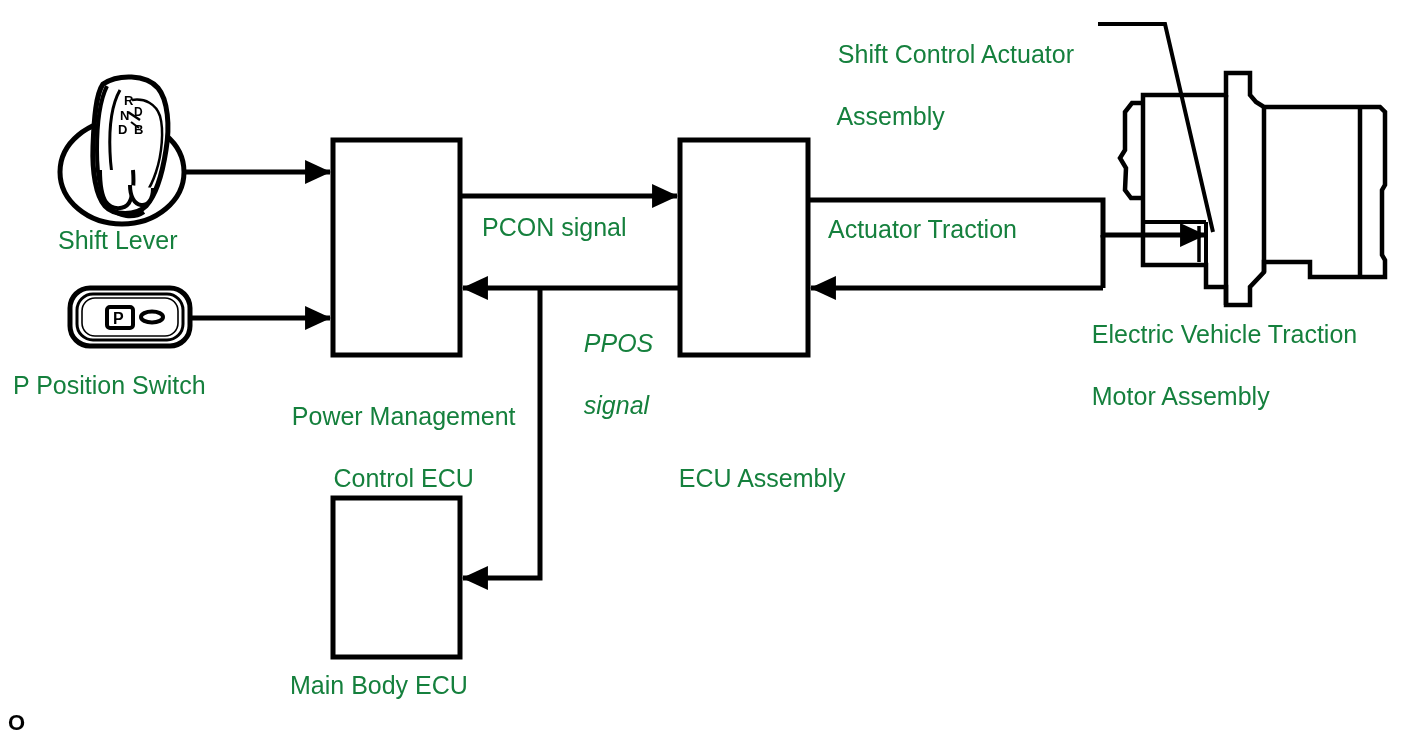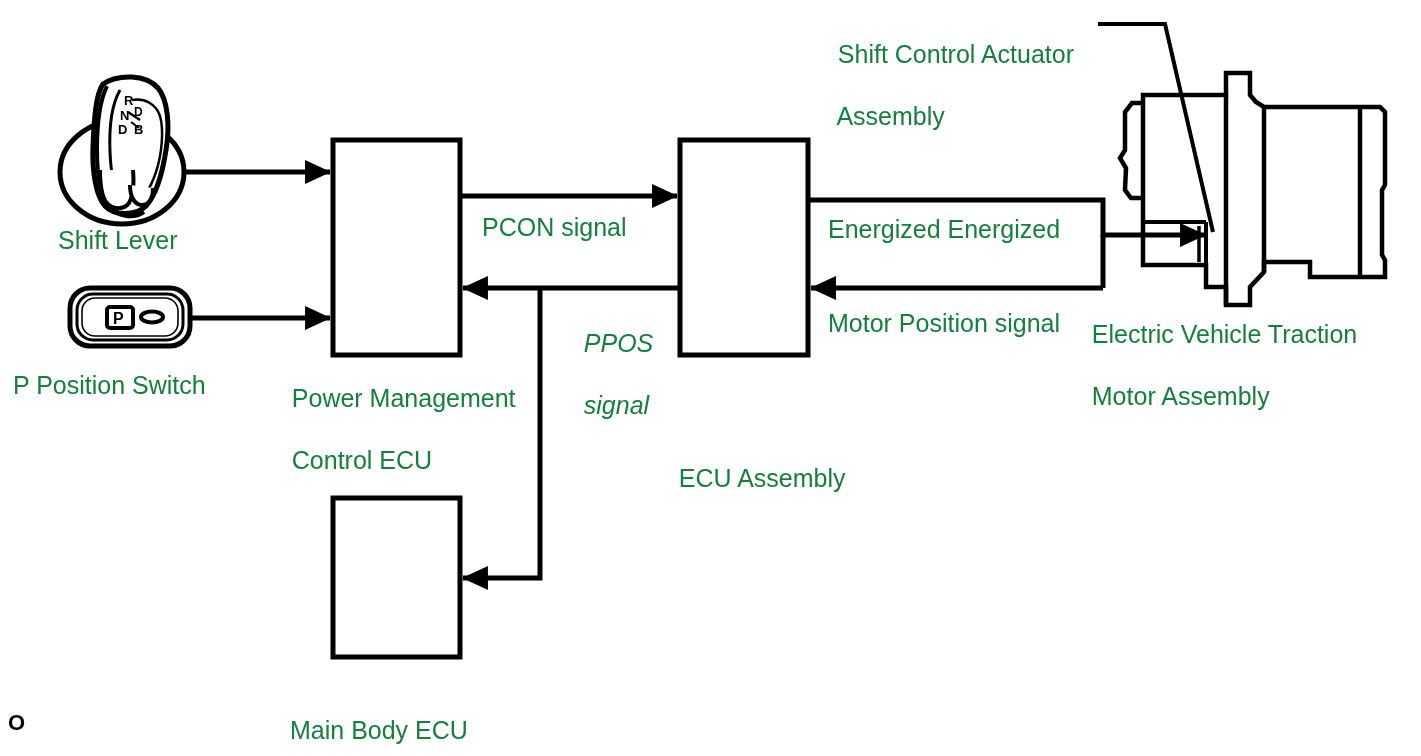--- a/index.html
+++ b/index.html
@@ -134,43 +134,42 @@
 
   <div class="lbl" style="left:810px; top:8px;">
     <span>Shift Control Actuator</span><br>
     <span>Assembly</span>
   </div>
 
   <div class="lbl" style="left:58px; top:225px;">Shift Lever</div>
 
   <div class="lbl" style="left:13px; top:370px;">P Position Switch</div>
 
-  <div class="lbl" style="left:264px; top:352px;">
+  <div class="lbl" style="left:264px; top:370px;text-align:center;">
     <span>Power Management</span><br>
     <span>Control ECU</span>
   </div>
 
   <div class="lbl" style="left:651px; top:370px;">
     <br>
     <span>ECU Assembly</span>
   </div>
 
-  <div class="lbl" style="left:290px; top:670px;margin-top:45px;">Main Body ECU</div>
+  <div class="lbl" style="left:290px; top:670px;">Main Body ECU</div>
 
   <div class="lbl" style="left:1064px; top:288px;">
     <span>Electric Vehicle Traction</span><br>
     <span>Motor Assembly</span>
   </div>
 
   <div class="lbl" style="left:482px; top:212px;">PCON signal</div>
 
   <div class="lbl" style="left:556px; top:297px;font-style:italic;">
     <span>PPOS</span><br>
     <span>signal</span>
   </div>
 
-  <div class="lbl" style="left:828px; top:214px;">Energized Energized</div>
+  <div class="lbl" style="left:828px; top:214px;">Actuator Traction</div>
 
-  <div class="lbl" style="left:828px; top:308px;">Motor Position signal</div>
 
   <div class="corner-mark" style="left:8px; top:712px;">O</div>
 
 </div>
 
 </body></html>

